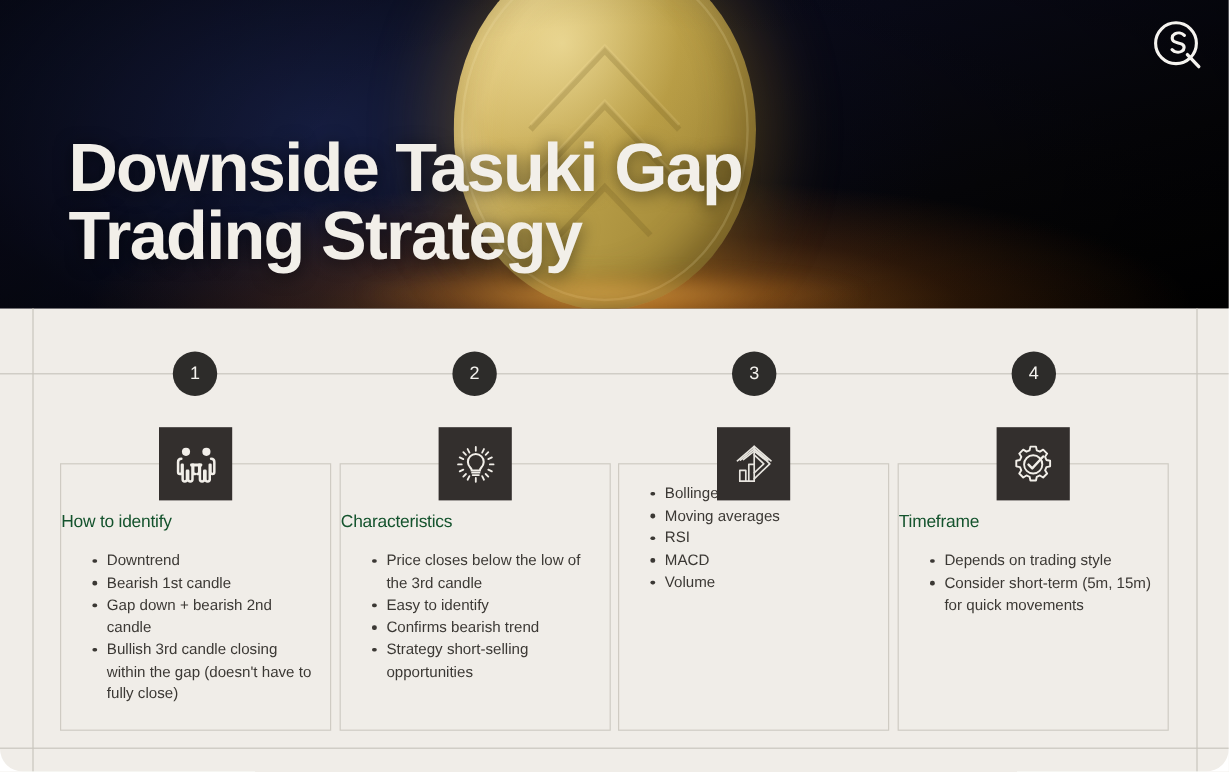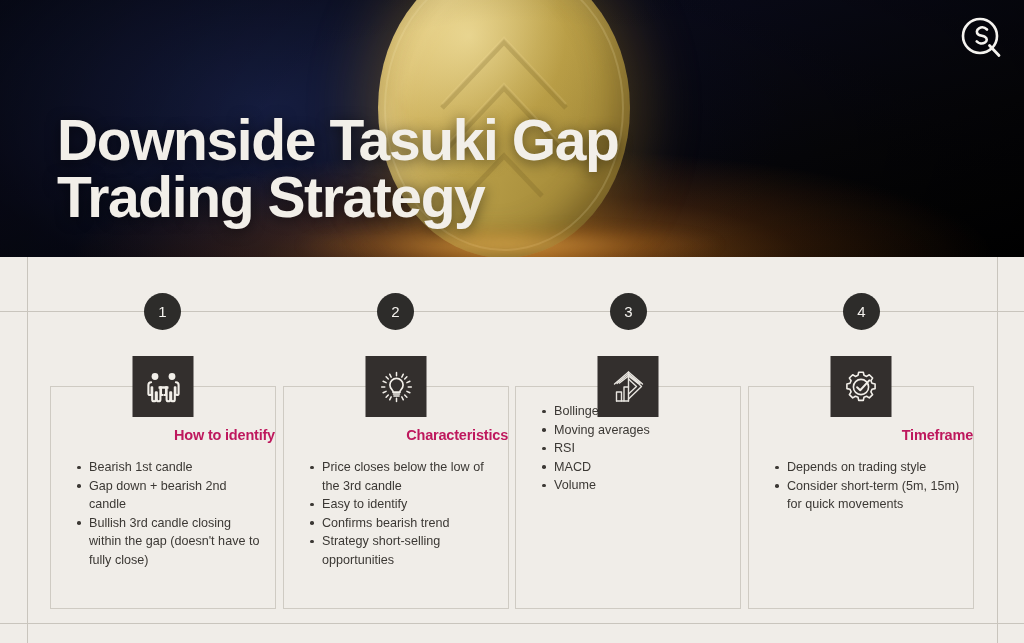--- a/index.html
+++ b/index.html
@@ -9,20 +9,21 @@
     height: 643px;
     overflow: hidden;
     font-family: "Liberation Sans", sans-serif;
   }
 
   #page {
     position: relative;
     width: 1024px;
     height: 643px;
     background: #f0ede8;
+    border-radius: 19px;
   }
 
   
   .hero {
     position: absolute;
     left: 0; top: 0;
     width: 1024px;
     height: 257px;
     overflow: hidden;
     background:
@@ -142,24 +143,24 @@
     height: 61px;
     background: #332f2d;
     display: flex;
     align-items: center;
     justify-content: center;
     z-index: 4;
   }
 
   .card-title {
     margin-top: 40px;
-    text-align: right;
+    text-align: left;
     font-size: 14.5px;
-    font-weight: 700;
-    color: #be185d;
+    font-weight: 400;
+    color: #14532d;
     letter-spacing: -0.2px;
   }
 
   .card-list {
     margin: 15px 13px 0 26px;
     padding: 0;
     list-style: none;
   }
   .card-list li {
     position: relative;
@@ -242,20 +243,21 @@
           <circle cx="10.5" cy="8.5" r="3.4"></circle>
           <circle cx="27.5" cy="8.5" r="3.4"></circle>
           <path d="M6.6 14.2c-1.6 0-2.7 1.2-2.7 2.8v8.4c0 .9.7 1.6 1.6 1.6s1.6-.7 1.6-1.6v-6.1h.6v12.1c0 1 .8 1.8 1.8 1.8s1.8-.8 1.8-1.8v-7h1v7c0 1 .8 1.8 1.8 1.8s1.8-.8 1.8-1.8V19.3h.6v6.1c0 .9.7 1.6 1.6 1.6" fill="none" stroke="#f2efe9" stroke-width="2.1" stroke-linecap="round" stroke-linejoin="round"></path>
           <path d="M31.4 14.2c1.6 0 2.7 1.2 2.7 2.8v8.4c0 .9-.7 1.6-1.6 1.6s-1.6-.7-1.6-1.6v-6.1h-.6v12.1c0 1-.8 1.8-1.8 1.8s-1.8-.8-1.8-1.8v-7h-1v7c0 1-.8 1.8-1.8 1.8s-1.8-.8-1.8-1.8V19.3h-.6v6.1c0 .9-.7 1.6-1.6 1.6" fill="none" stroke="#f2efe9" stroke-width="2.1" stroke-linecap="round" stroke-linejoin="round"></path>
           <rect x="14" y="18.2" width="10" height="2.6" rx="0.6"></rect>
         </g>
       </svg>
     </div>
     <div class="card-title">How to identify</div>
     <ul class="card-list">
+      <li>Downtrend</li>
       <li>Bearish 1st candle</li>
       <li>Gap down + bearish 2nd candle</li>
       <li>Bullish 3rd candle closing within the gap (doesn't have to fully close)</li>
     </ul>
   </div>
 
   <div class="card" style="left:283px;">
     <div class="card-icon">
       <svg width="40" height="40" viewBox="0 0 40 40">
         <g stroke="#f2efe9" stroke-width="1.5" fill="none" stroke-linecap="round">

